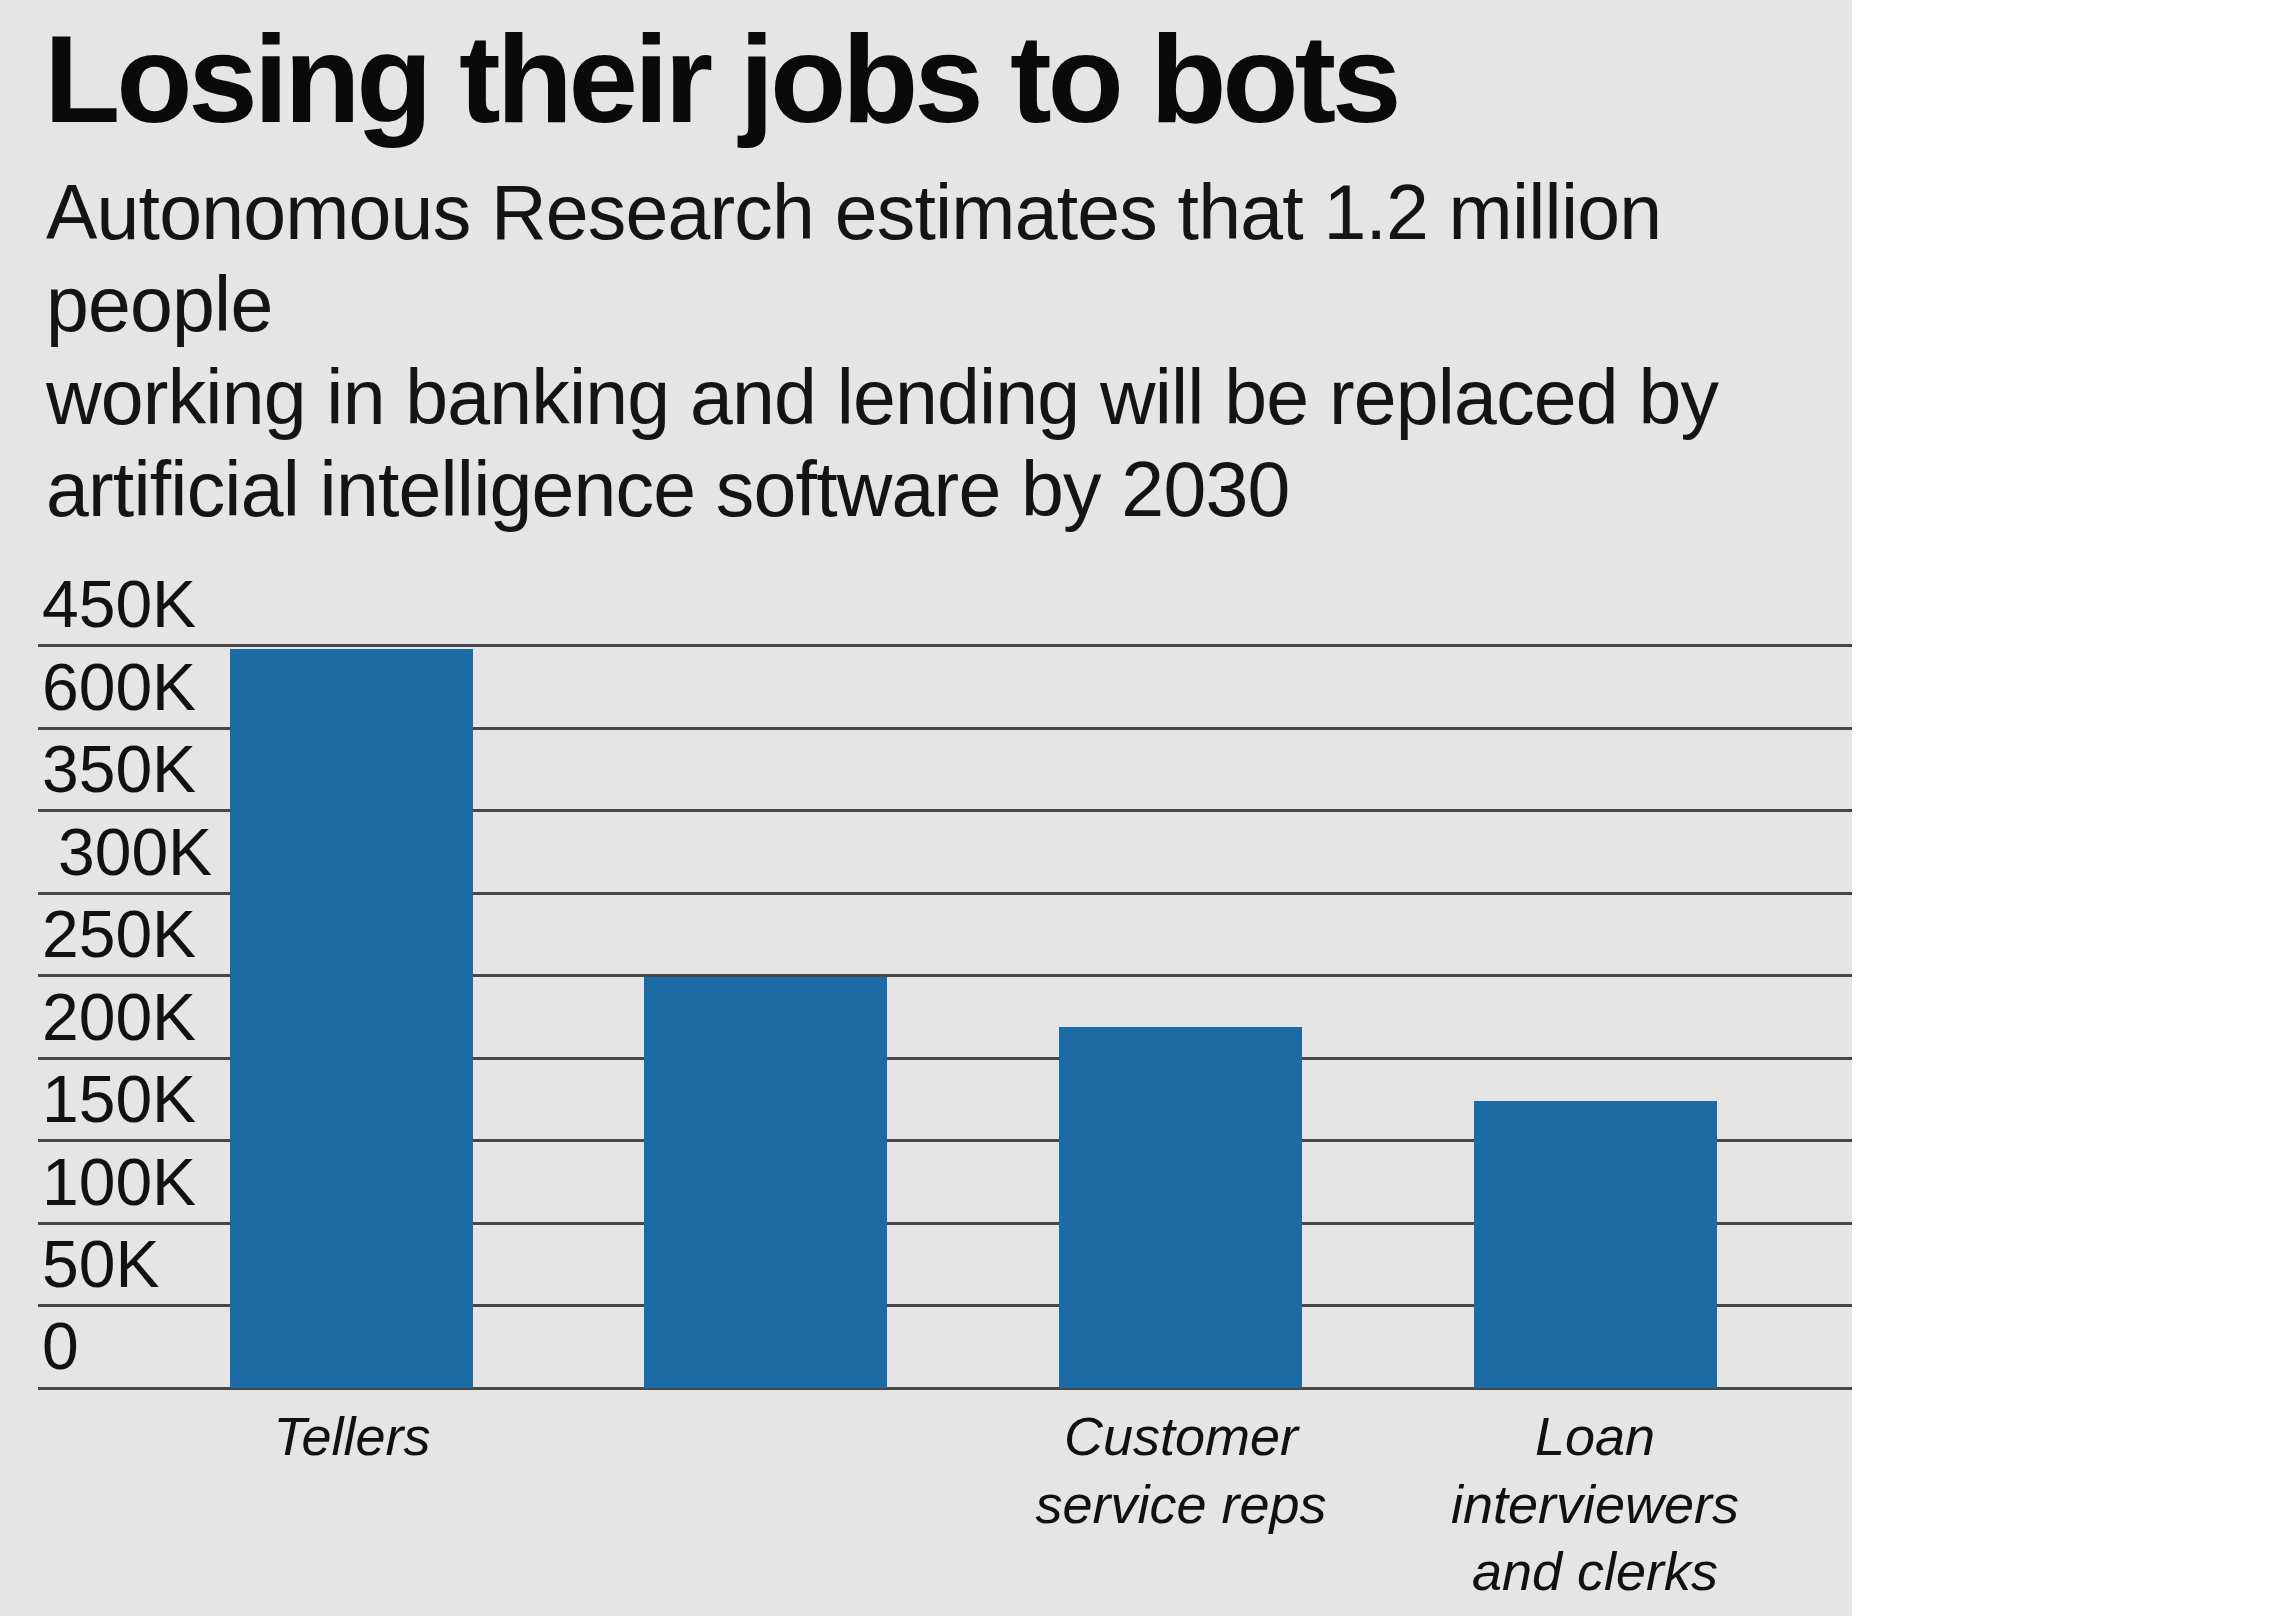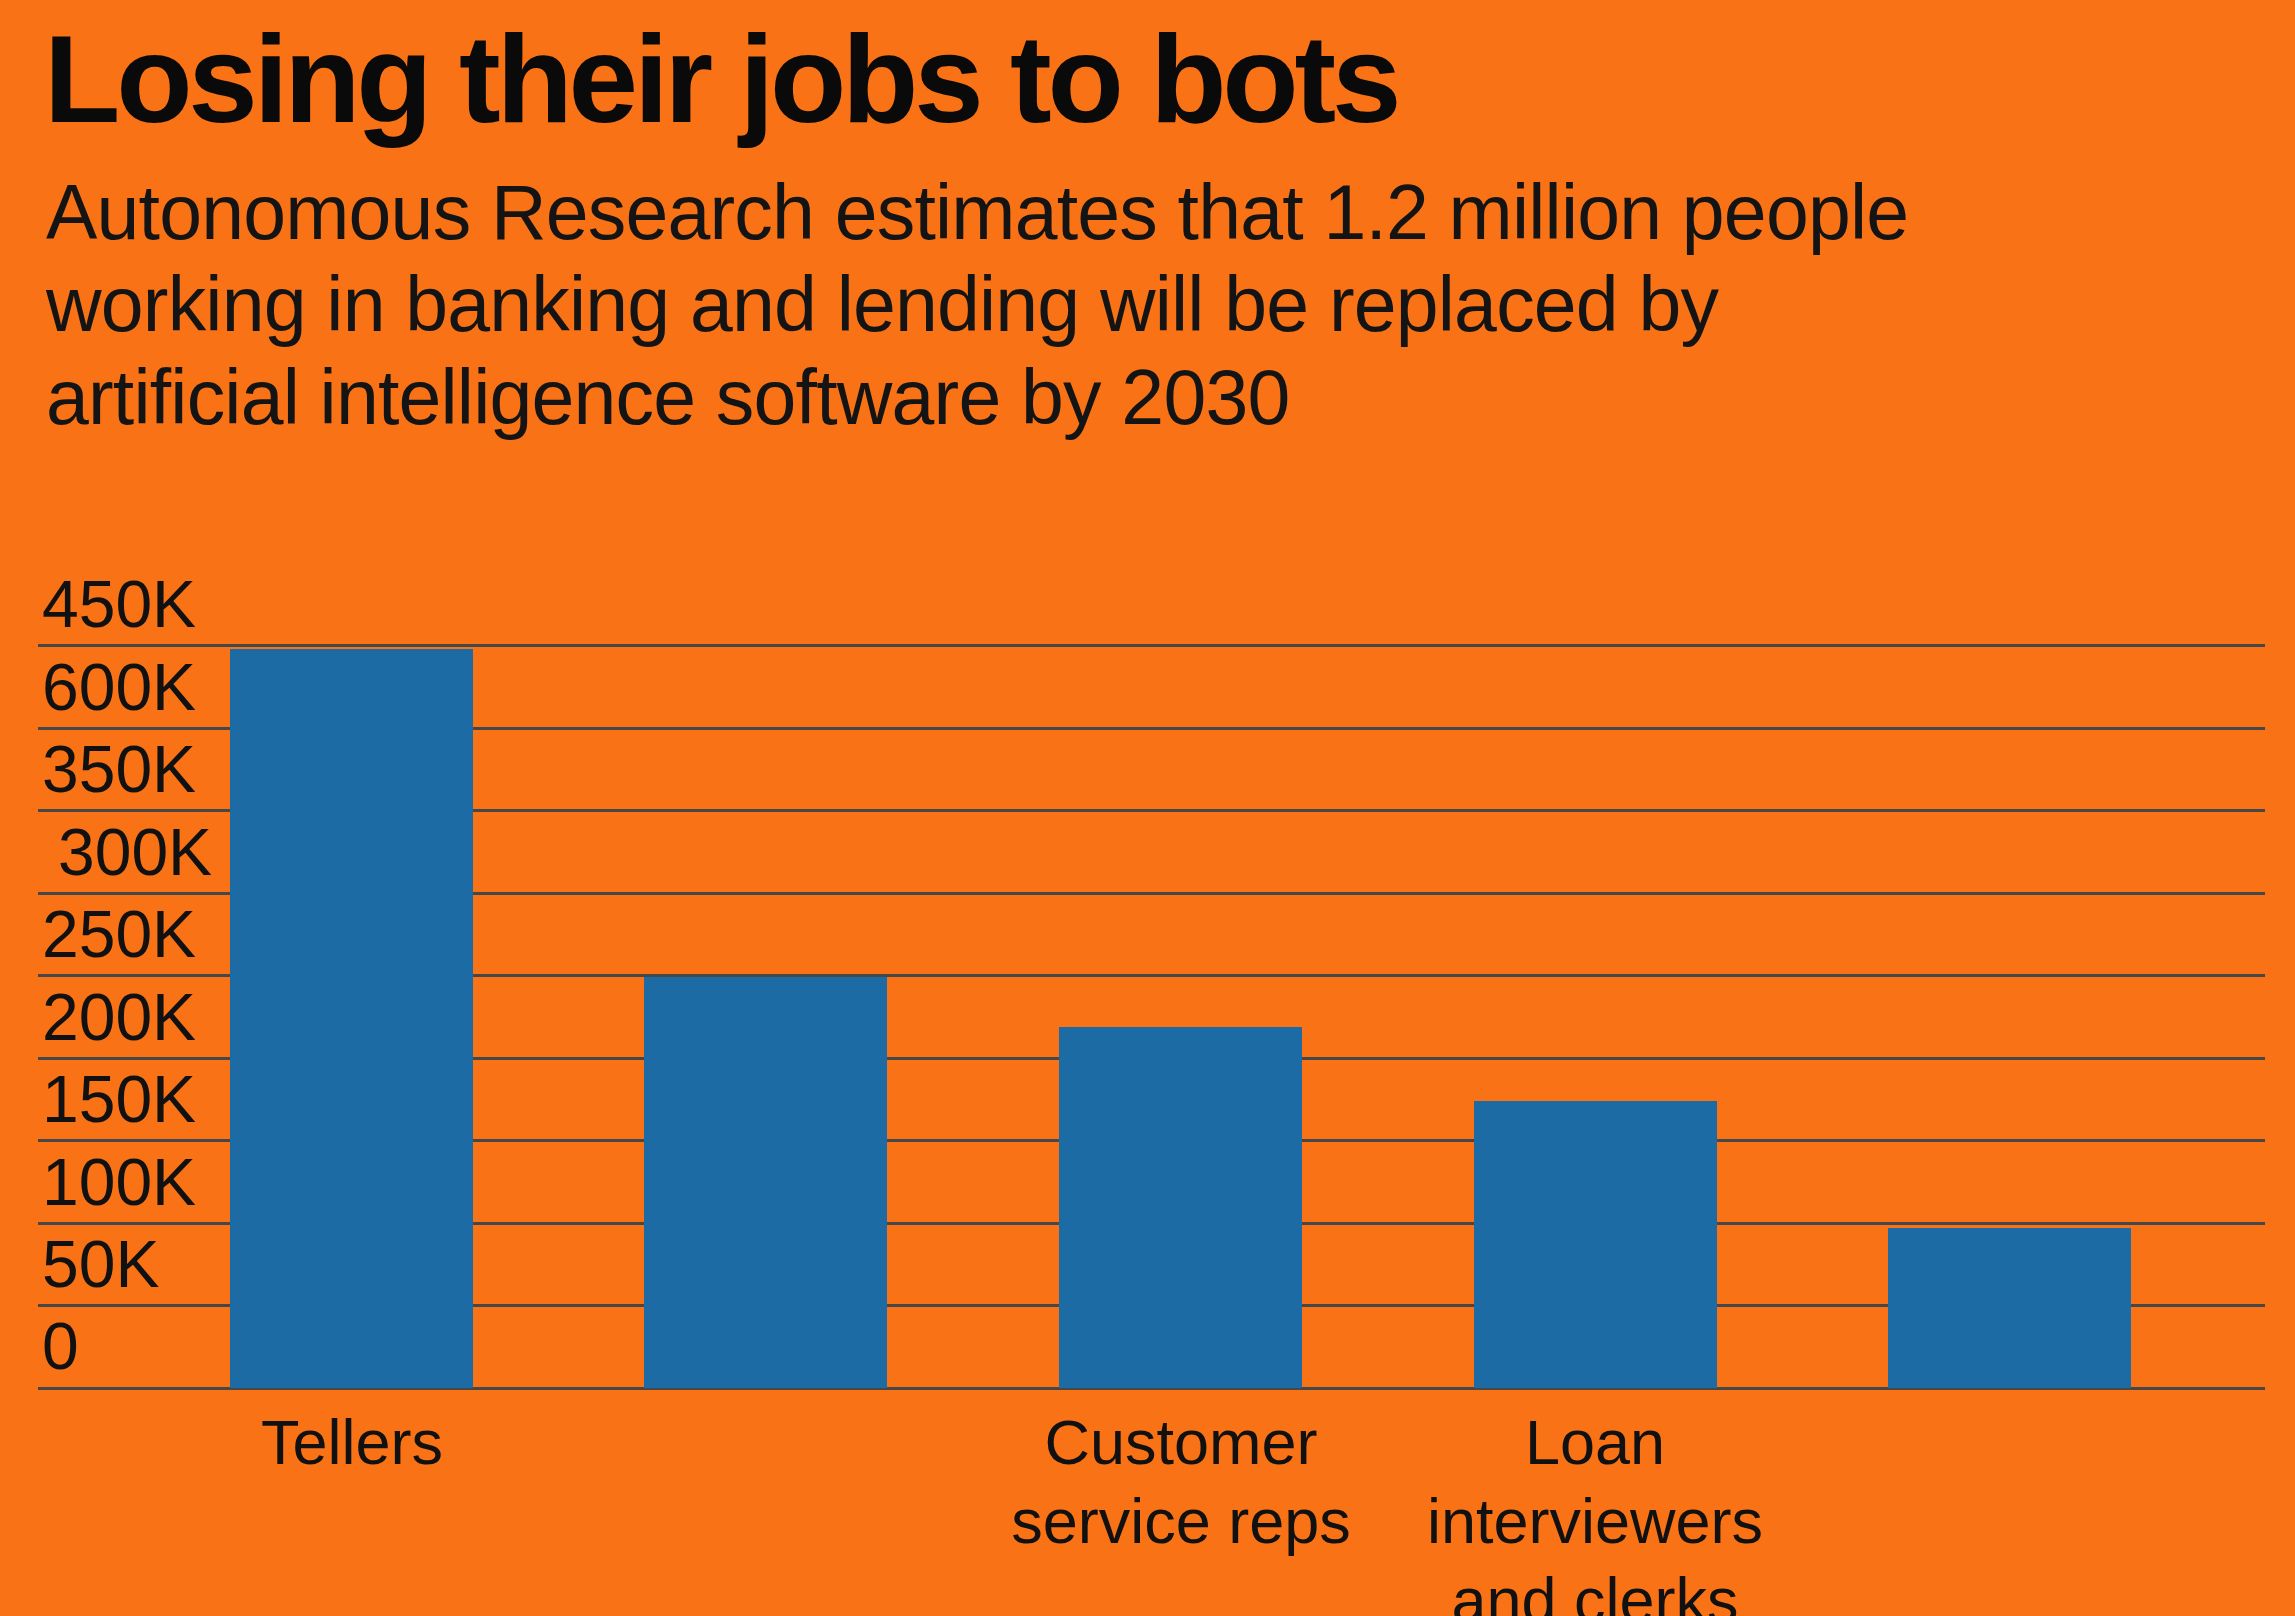--- a/index.html
+++ b/index.html
@@ -3,23 +3,23 @@
 <meta charset="utf-8">
 <style>
   html, body {
     margin: 0;
     padding: 0;
     background: #ffffff;
     font-family: "Liberation Sans", "DejaVu Sans", sans-serif;
   }
   #canvas {
     position: relative;
-    width: 2295px;
+    width: 1852px;
     height: 1617px;
-    background: #f97316;
+    background: #e5e5e5;
     overflow: hidden;
   }
   .chart-title {
     position: absolute;
     left: 44px;
     top: 6.8px;
     margin: 0;
     font-size: 125px;
     font-weight: 800;
     letter-spacing: -4.2px;
@@ -59,27 +59,28 @@
     line-height: 1;
     letter-spacing: 0px;
     white-space: nowrap;
   }
   .bar {
     position: absolute;
     z-index: 2;
   }
   .x-category-label {
     position: absolute;
-    font-size: 63px;
+    font-size: 54px;
     font-weight: 400;
     color: #111111;
     text-align: center;
     line-height: 1.25;
     white-space: pre-line;
     z-index: 3;
+    font-style: italic;
   }
 </style>
 </head>
 <body>
 
 <div id="canvas">
   <h1 class="chart-title">Losing their jobs to bots</h1>
   <p class="chart-subtitle">Autonomous Research estimates that 1.2 million people
 working in banking and lending will be replaced by
 artificial intelligence software by 2030</p>

